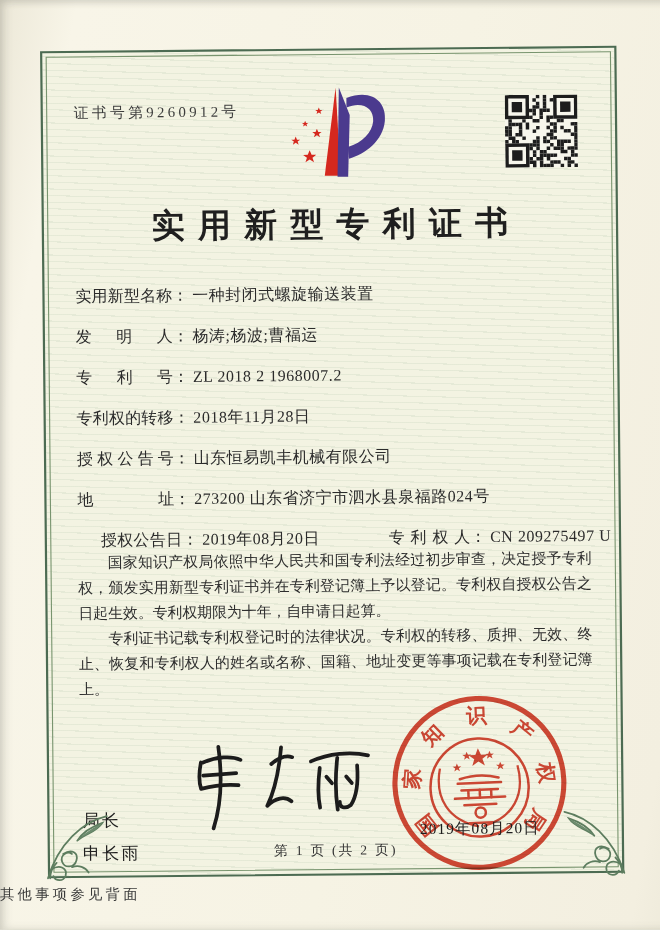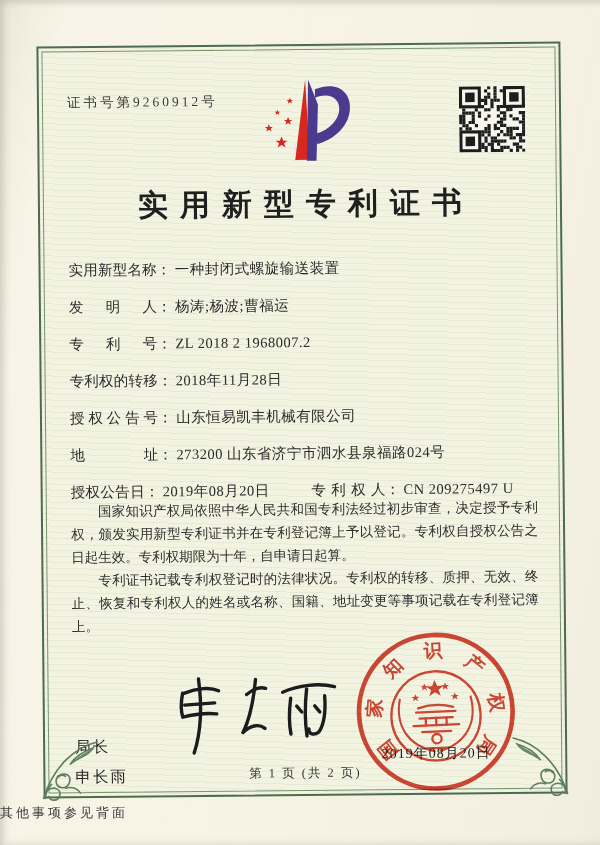--- a/index.html
+++ b/index.html
@@ -37,21 +37,21 @@
   .fields{position:absolute;left:28px;right:24px;top:212px;font-size:14.5px;color:#2b2b2b;}
   .frow{margin-bottom:16px;line-height:21px;white-space:nowrap;}
   .flabel{
     display:inline-block;width:88px;vertical-align:top;
     text-align:justify;text-align-last:justify;-moz-text-align-last:justify;
   }
   .fcolon{display:inline-block;vertical-align:top;}
   .fvalue{display:inline-block;vertical-align:top;letter-spacing:.5px;}
   .fpair{display:inline-block;}
   .fpair + .fpair{margin-left:38px;}
-  .fpair .flabel{width:74px;}
+  .fpair .flabel{width:74px;margin-left:21px;}
   .body-text{
     position:absolute;left:28px;right:25px;top:452px;
     font-size:13.5px;line-height:23px;color:#2e2e2e;text-align:justify;
   }
   .body-text p{margin:0;text-indent:2em;}
   .officer{position:absolute;left:30px;top:648px;font-size:15.5px;line-height:30px;color:#1f1f1f;letter-spacing:2px;margin-top:36px;}
   .signature{position:absolute;left:118px;top:620px;width:190px;height:100px;}
   .seal{position:absolute;left:308px;top:584px;width:166px;height:166px;opacity:.93;mix-blend-mode:multiply;transform:rotate(-2deg);}
   .seal-char{font-size:18px;font-weight:700;fill:#d23c2a;font-family:"Liberation Serif","DejaVu Serif",serif;}
   .seal-date{

